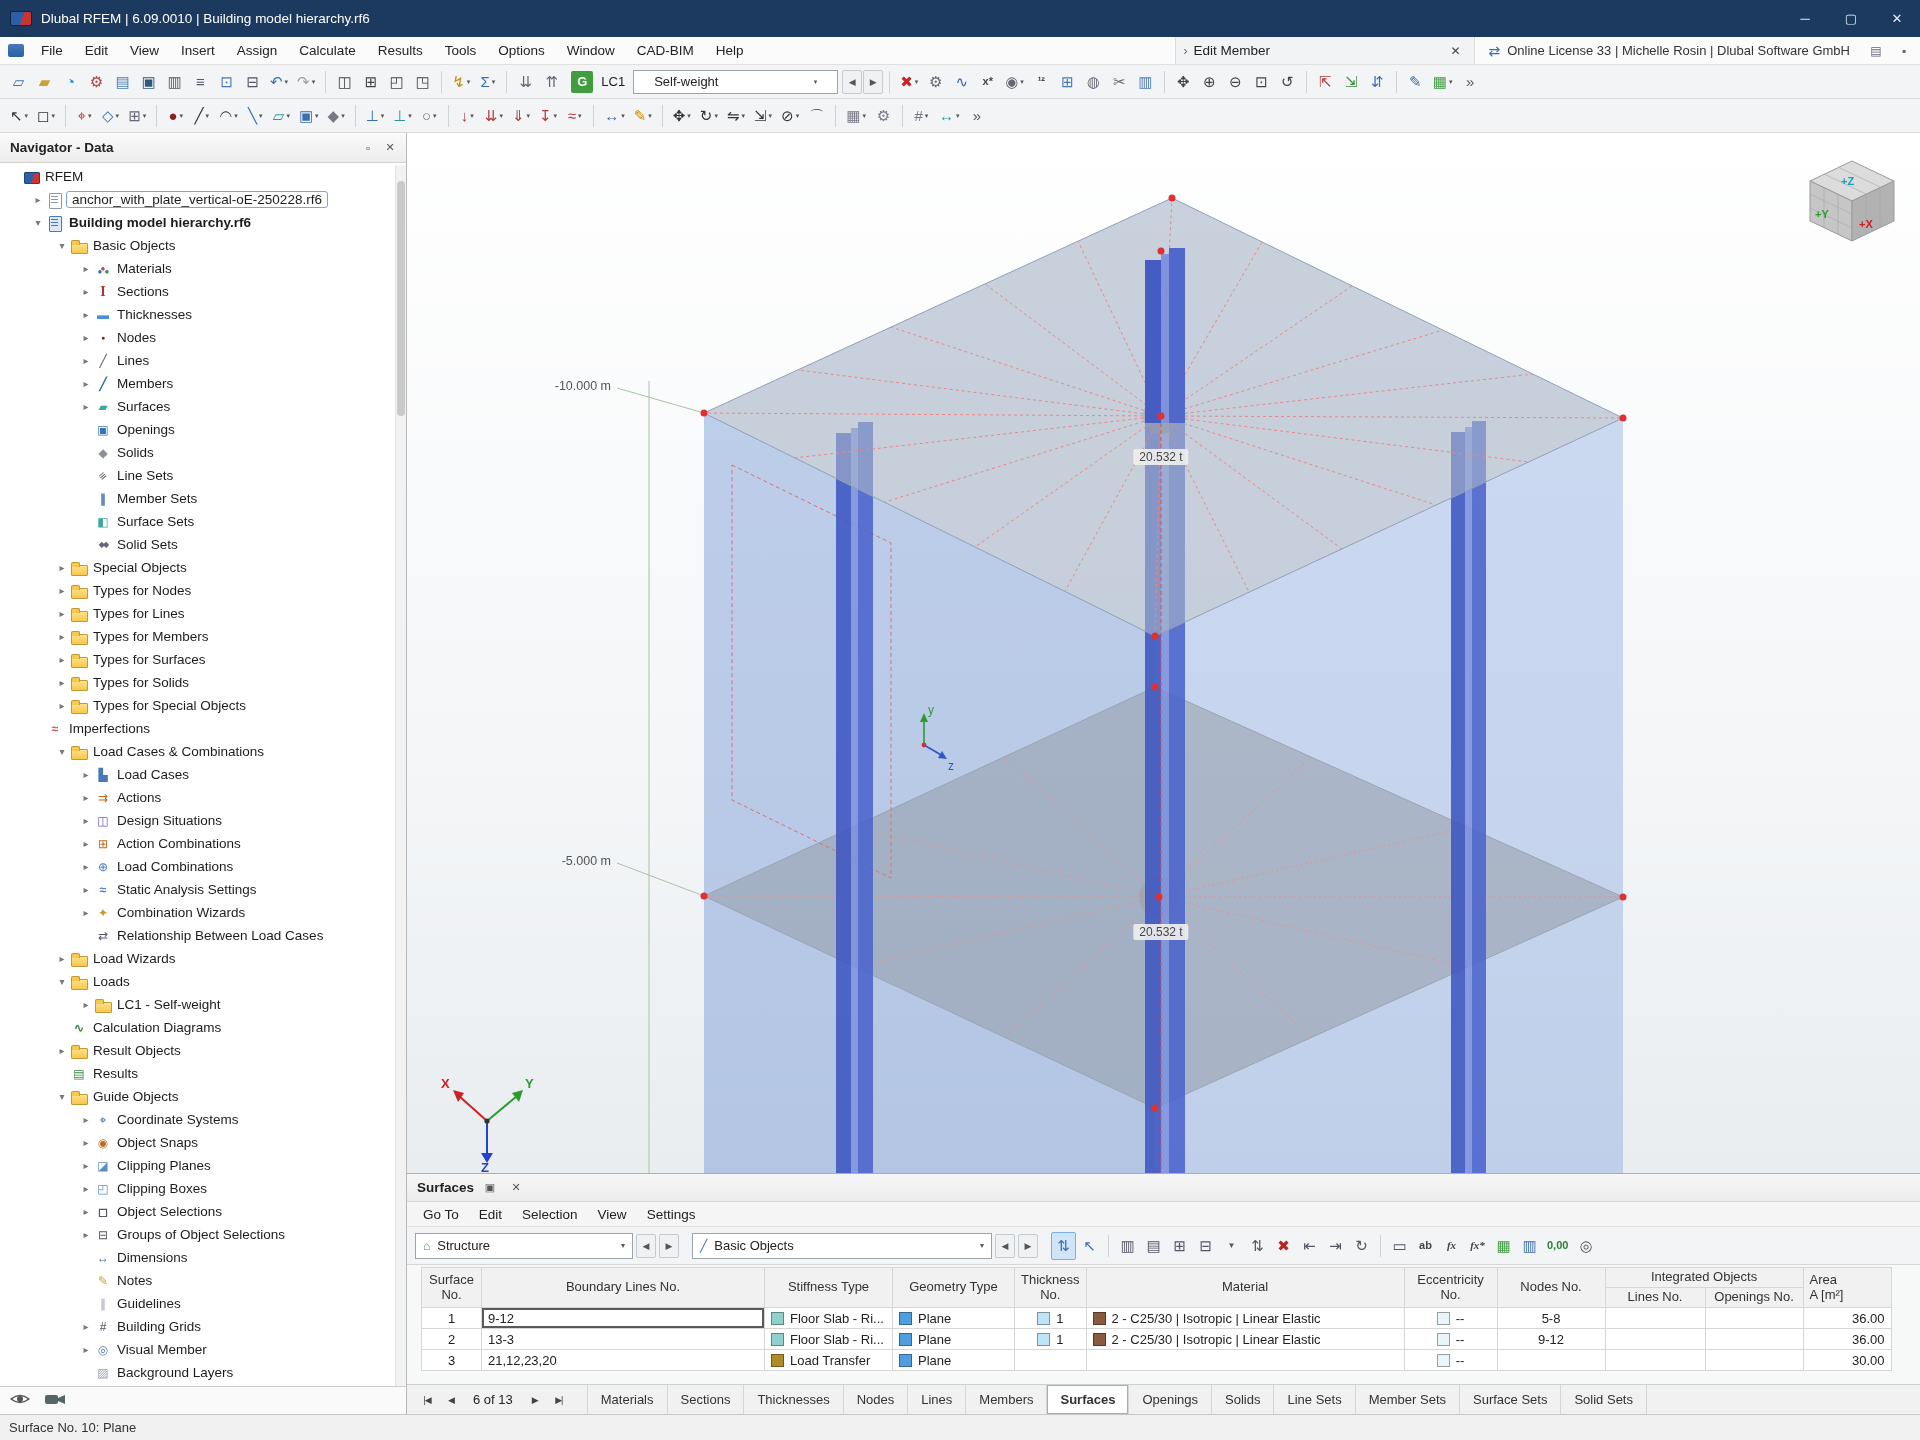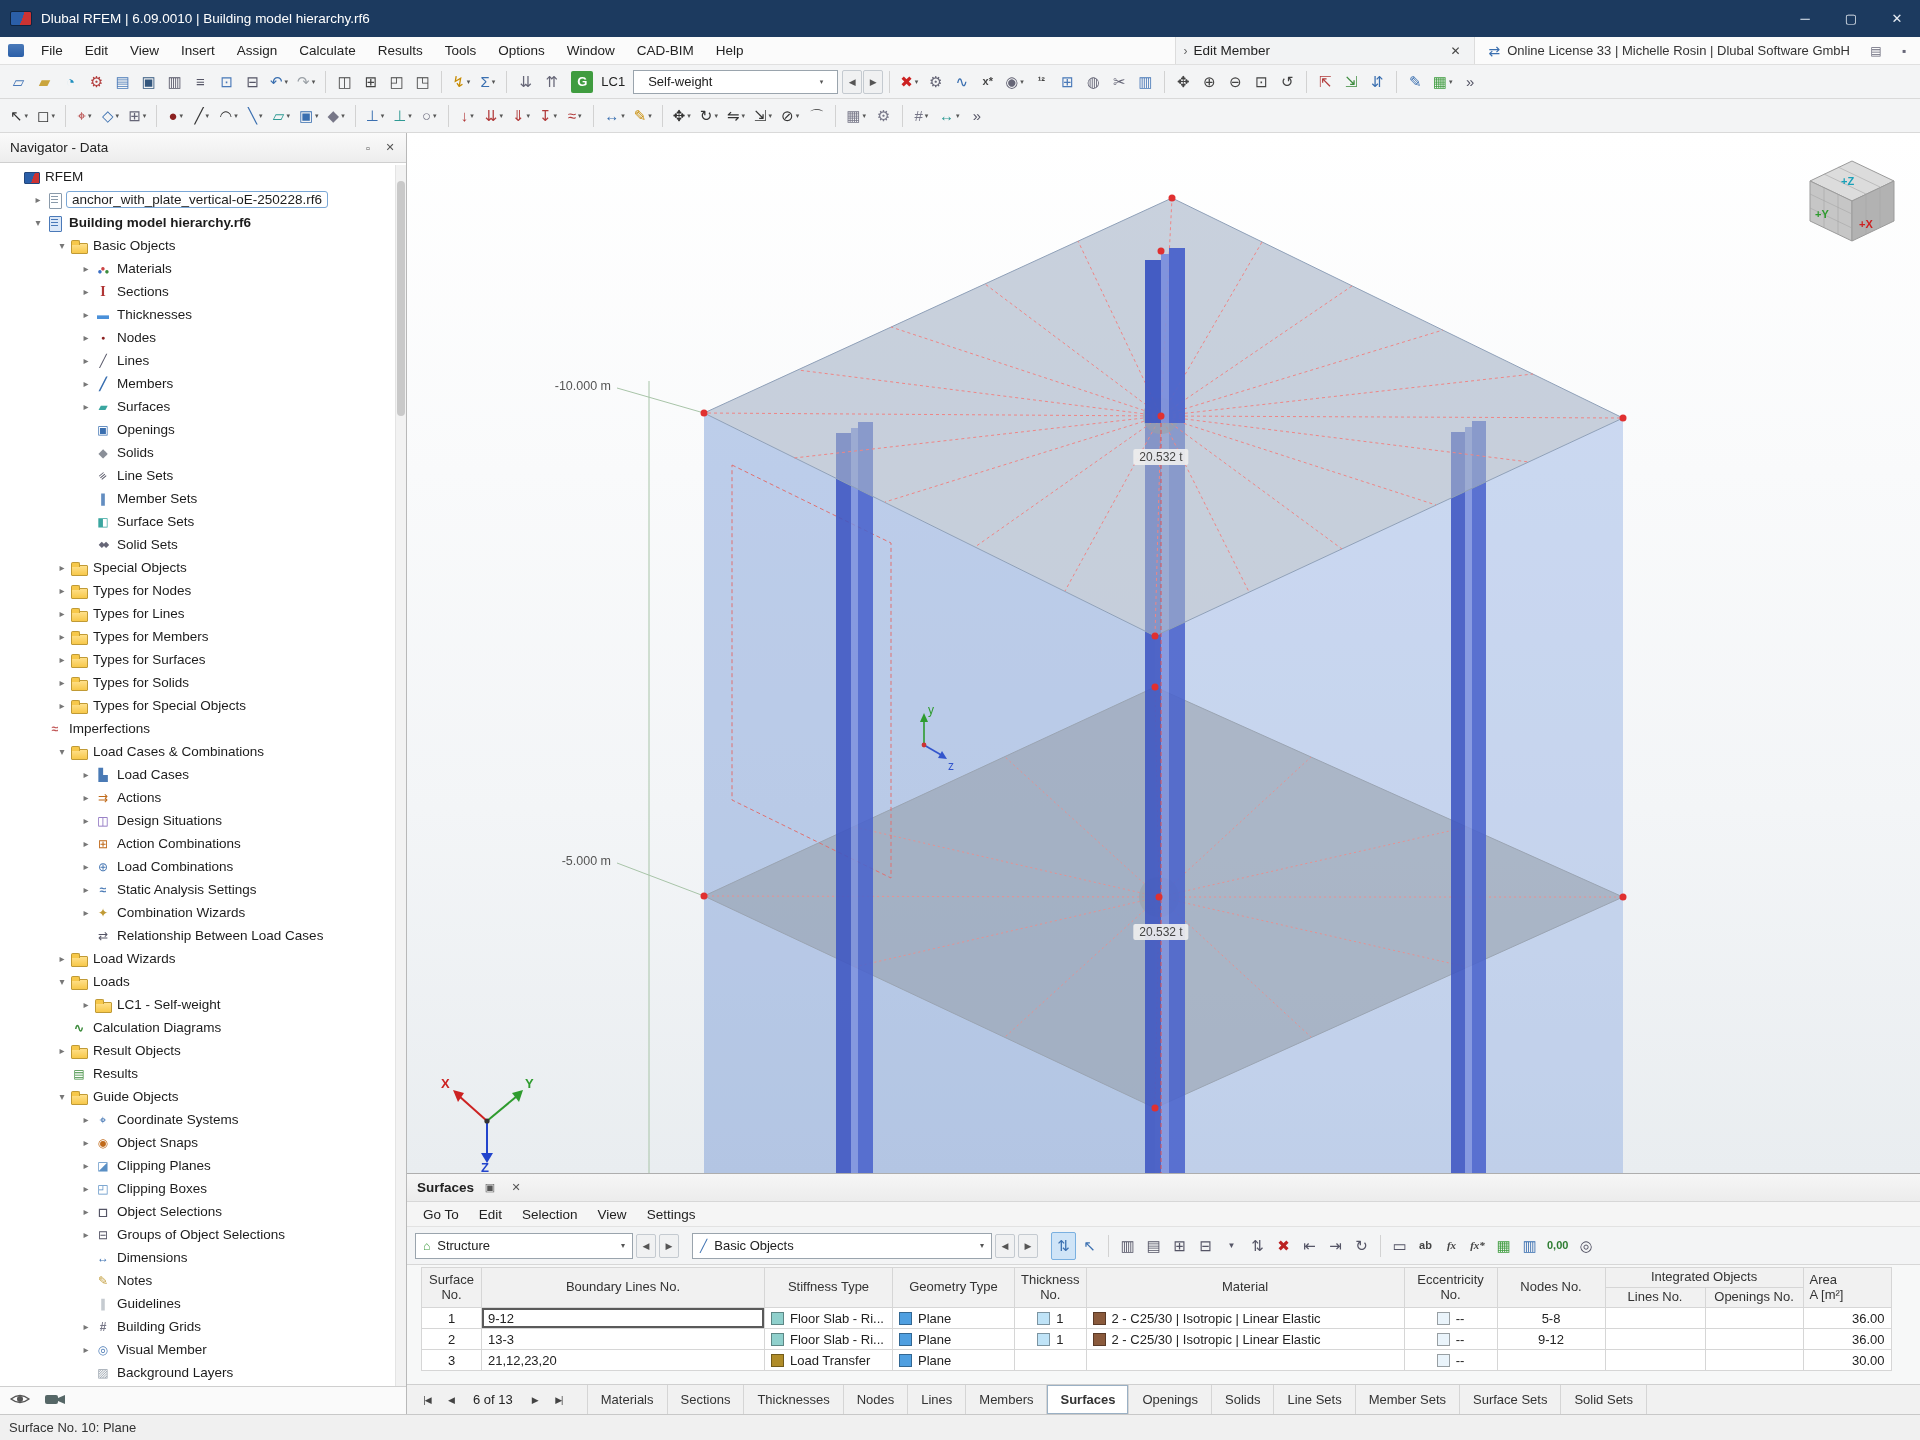--- a/index.html
+++ b/index.html
@@ -29,26 +29,26 @@
   .tbtn{height:28px;min-width:25px;display:inline-flex;align-items:center;justify-content:center;border:1px solid transparent;border-radius:2px;padding:0 3px;cursor:default}
   .tbtn.pressed{background:#cfe4f7;border-color:#7ab0e0}
   .glyph{font-size:15px;line-height:1;color:#444}
   .tglyph{font-size:11px;font-weight:bold}
   .tital{font-style:italic;font-family:"Liberation Serif",serif}
   .tsm{font-size:8px}
   .caret{font-size:7px;color:#555;margin-left:2px}
   .tsep{width:1px;height:22px;background:#d2d2d2;margin:0 5px;flex:none}
   .gbadge{width:22px;height:22px;background:#3f9c3f;color:#fff;font-weight:bold;display:inline-flex;align-items:center;justify-content:center;border-radius:2px;margin:0 4px 0 6px;font-size:13px}
   .lcnum{margin:0 7px 0 3px;font-size:13px;color:#222}
-  .lccombo{width:205px;height:24px;border:1px solid #9aa4ad;background:#fff;display:inline-flex;align-items:center;justify-content:space-between;padding:0 14px;font-size:13px;margin-right:3px}
+  .lccombo{width:205px;height:24px;border:1px solid #9aa4ad;background:#fff;display:inline-flex;align-items:center;justify-content:space-between;padding:0 20px;font-size:13px;margin-right:3px}
   .mini{width:20px;height:24px;border:1px solid #c4cad0;background:#f0f1f2;display:inline-flex;align-items:center;justify-content:center;font-size:9px;color:#555;border-radius:2px}
   
   #navigator{position:absolute;left:0;top:133px;bottom:26px;width:407px;background:#fff;border-right:1px solid #b8b8b8;display:flex;flex-direction:column}
   .nav-header{height:30px;flex:none;background:linear-gradient(#fafafa,#ededed);border-bottom:1px solid #cfcfcf;display:flex;align-items:center;padding:0 6px 0 10px}
-  .nav-title{font-weight:normal;font-size:13.5px;color:#222}
+  .nav-title{font-weight:bold;font-size:13.5px;color:#222}
   .nav-hbtn{margin-left:auto;width:20px;height:20px;display:flex;align-items:center;justify-content:center;color:#555;font-size:11px}
   .nav-hbtn + .nav-hbtn{margin-left:2px}
   #nav-tree{flex:1;position:relative;overflow:hidden;padding-top:2px}
   .trow{height:23px;display:flex;align-items:center;white-space:nowrap}
   .arrow{width:16px;flex:none;text-align:center;color:#777;font-size:10px}
   .tlabel{font-size:13.5px;color:#1c1c1c;overflow:hidden}
   .tlabel.bold{font-weight:bold}
   .tlabel.boxed{border:1px solid #7aa7d6;border-radius:3px;background:#fff;padding:0 5px;margin-left:-3px}
   .nav-scrollbar{position:absolute;right:0;top:32px;bottom:28px;width:11px;background:#f2f2f2;border-left:1px solid #e4e4e4}
   .nav-scrollbar .thumb{position:absolute;left:1px;right:1px;top:16px;height:235px;background:#c9c9c9;border-radius:4px}

